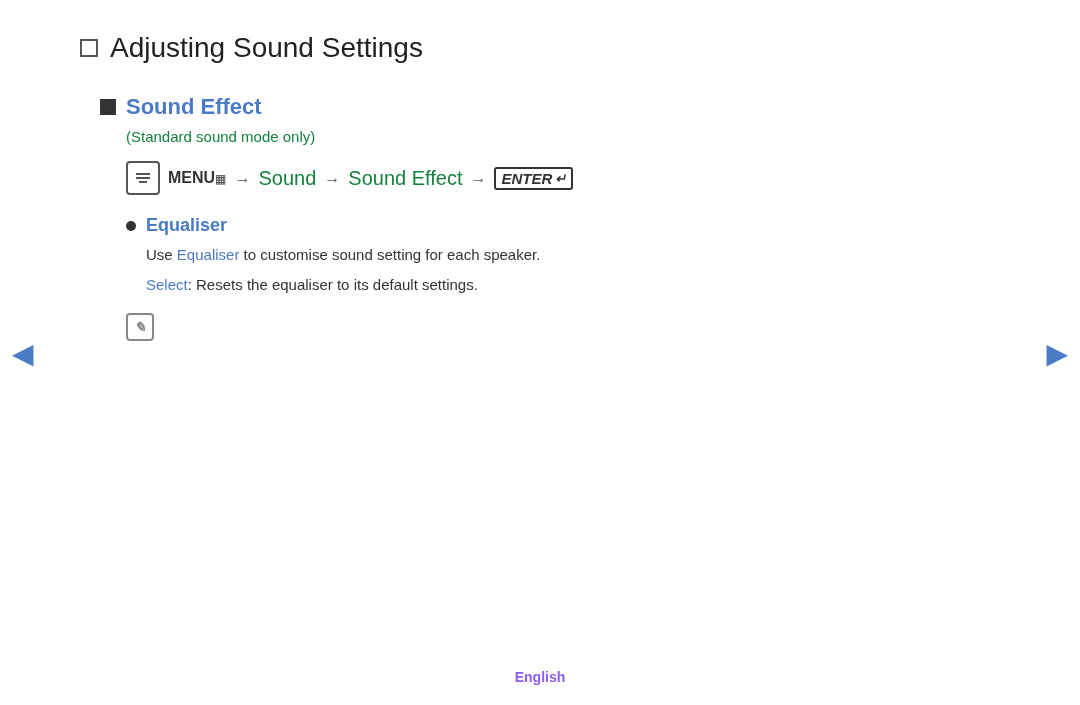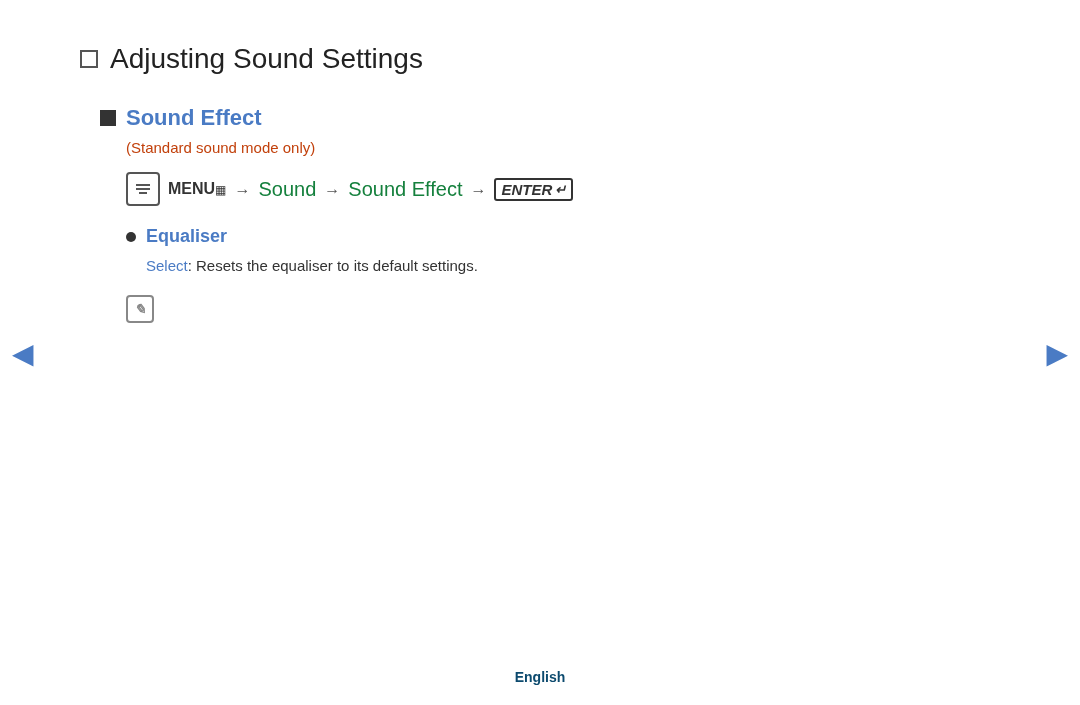--- a/index.html
+++ b/index.html
@@ -15,21 +15,20 @@
       font-family: 'Arial', sans-serif;
       font-size: 16px;
       color: #333333;
       position: relative;
       overflow: hidden;
     }
 
     .page-container {
       padding: 32px 80px;
       position: relative;
-      margin-top: 11px;
     }
 
     .page-title {
       font-size: 28px;
       font-weight: 400;
       color: #222222;
       display: flex;
       align-items: center;
       gap: 12px;
       margin-bottom: 30px;
@@ -62,21 +61,21 @@
     }
 
     .section-title {
       font-size: 22px;
       font-weight: 600;
       color: #4a7bc4;
     }
 
     .subtitle {
       font-size: 15px;
-      color: #c2410c;
+      color: #15803d;
       margin-left: 26px;
       margin-bottom: 16px;
     }
 
     .menu-path {
       display: flex;
       align-items: center;
       gap: 8px;
       margin-left: 26px;
       margin-bottom: 20px;
@@ -239,21 +238,21 @@
     }
 
     .footer {
       position: absolute;
       bottom: 20px;
       left: 0;
       right: 0;
       text-align: center;
       font-size: 14px;
       font-weight: 700;
-      color: #0c4a6e;
+      color: #8b5cf6;
     }
   </style>
 </head>
 <body>
 
 <div class="page-container">
 
   <div class="page-title">
     <span class="page-title-checkbox"></span>
     <span>Adjusting Sound Settings</span>
@@ -289,20 +288,23 @@
     </div>
 
     <div class="bullet-section">
       <div class="bullet-item">
         <div class="bullet-dot"></div>
         <span class="bullet-title">Equaliser</span>
       </div>
 
       <div class="content-block">
 
+        <div class="content-line">
+          Use <span class="blue-text">Equaliser</span> to customise sound setting for each speaker.
+        </div>
 
 
 
         <div class="content-line">
           <span class="blue-text">Select</span>: Resets the equaliser to its default settings.
         </div>
       </div>
     </div>
 
     <div class="note-block">

